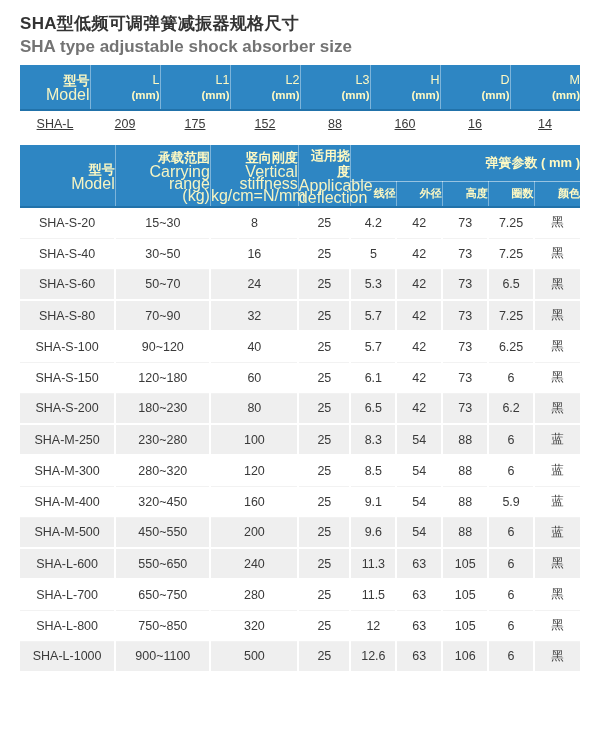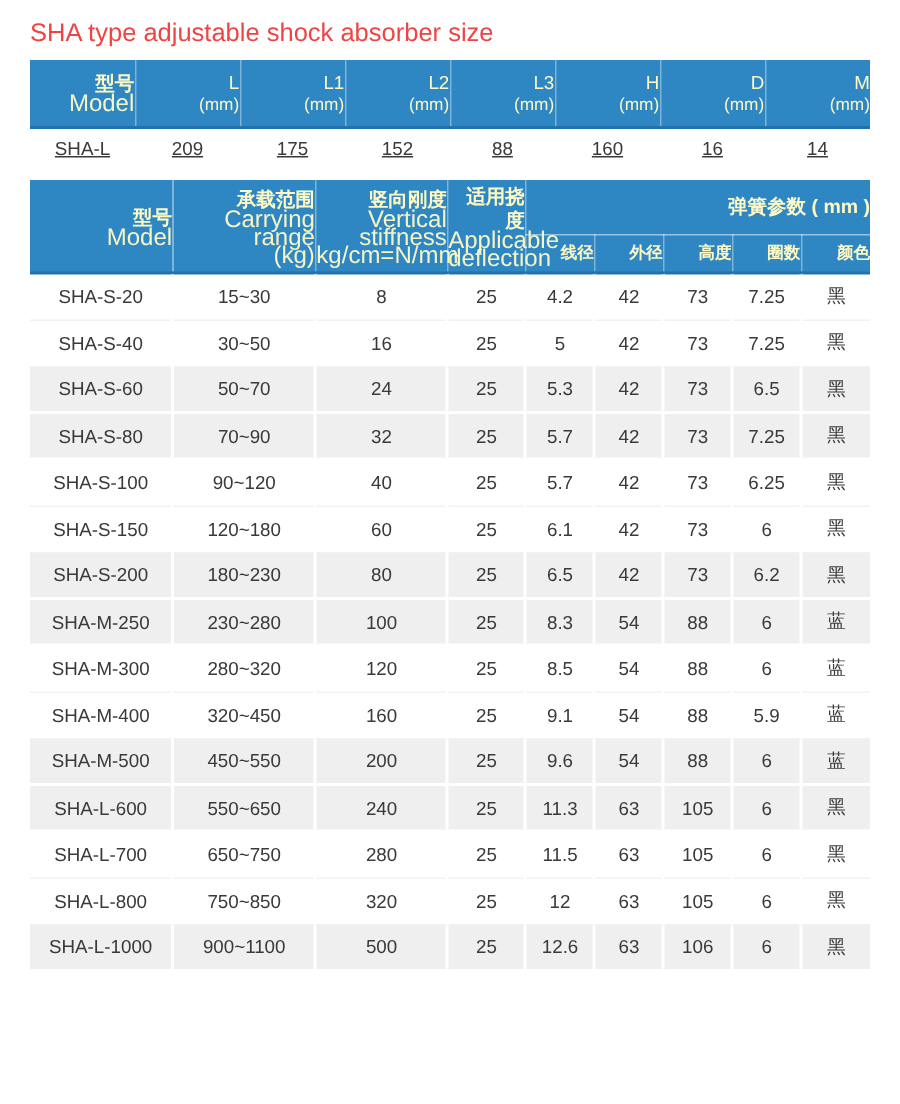--- a/index.html
+++ b/index.html
@@ -10,38 +10,38 @@
     font-family: "Liberation Sans", "DejaVu Sans", sans-serif;
     overflow: hidden;
   }
   .page { padding: 12px 20px 0 20px; }
 
   .title-zh {
     font-size: 17px; font-weight: 700; color: #333333;
     margin: 2px 0 3px 0; line-height: 20px; letter-spacing: .3px;
   }
   .title-en {
-    font-size: 17px; font-weight: 400; color: #ef4444;
+    font-size: 17px; font-weight: 700; color: #737373;
     margin: 0; line-height: 20px;
   }
 
   table {
     width: 560px; border-collapse: collapse; table-layout: fixed;
   }
   .dim-table { margin-top: 8px; }
   .spec-table { margin-top: 9px; }
 
   thead th {
     background: #2e86c3; color: #fef9c3; font-weight: 400;
     vertical-align: middle; text-align: right; padding: 2px 0;
   }
   .h-zh  { font-size: 13px; font-weight: 700; line-height: 16px; }
   .h-en  { font-size: 16px; font-weight: 400; line-height: 12px; opacity: .96; }
   .h-lbl { font-size: 12.5px; line-height: 15px; }
-  .h-unit{ font-size: 11.5px; line-height: 14px; }
+  .h-unit{ font-size: 11.5px; line-height: 14px; font-weight: bold; }
 
   
   .dim-table thead th {
     height: 45px;
     border-left: 1px solid rgba(255,255,255,.38);
     border-bottom: 2px solid #2172aa;
   }
   .dim-table thead th:first-child { border-left: none; }
 
   
@@ -71,20 +71,21 @@
     border-bottom: 1px solid #f2f2f2;
   }
   .spec-table tbody td:first-child { border-left: none; }
   .spec-table tbody tr.stripe td { background: #efefef; border-bottom: 2px solid #ffffff; }
 </style>
 </head>
 <body>
 
 <div class="page">
 
+  <h1 class="title-zh">SHA型低频可调弹簧减振器规格尺寸</h1>
   <h2 class="title-en">SHA type adjustable shock absorber size</h2>
 
   <table class="dim-table">
     <thead>
       <tr id="dim-head-row">
         <th>
           <div class="h-zh">型号</div>
           <div class="h-en">Model</div>
         </th>
 

